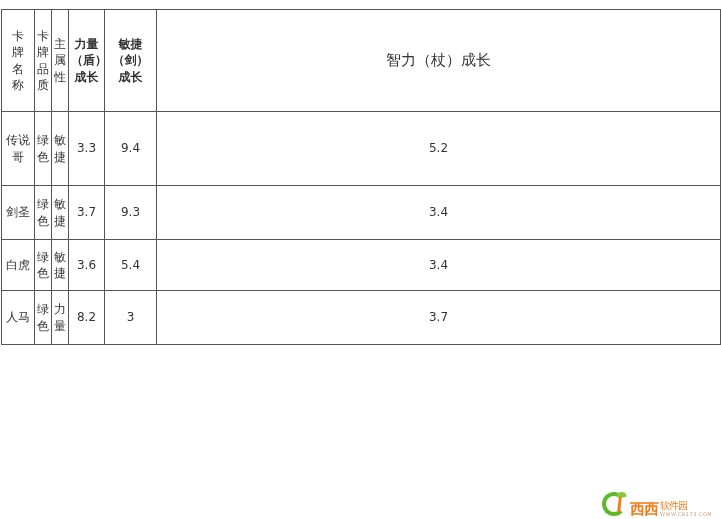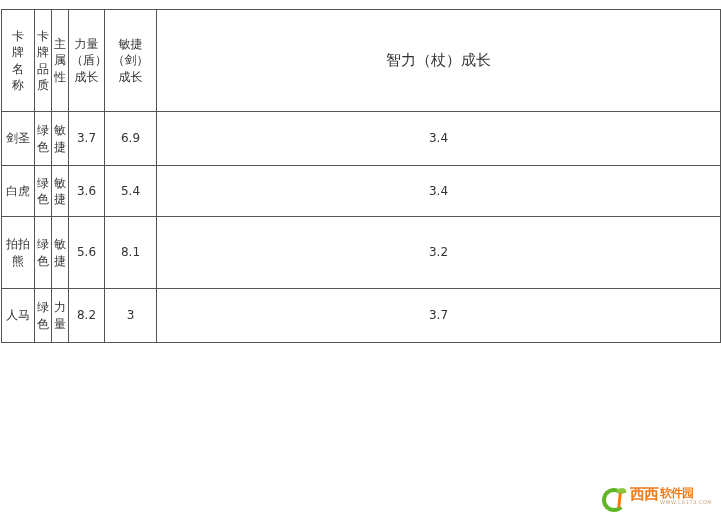--- a/index.html
+++ b/index.html
@@ -57,20 +57,21 @@
     padding: 0 1px;
   }
   .hdr-narrow {
     width: 12px;
     margin: 0 auto;
   }
   .hdr-mid {
     font-size: 12px;
     word-break: break-all;
     padding: 0 2px;
+    font-weight: bold;
   }
   .hdr-wide {
     font-size: 15px;
   }
 
   
   tbody td {
     font-size: 12px;
   }
   tbody td.namecell,
@@ -89,21 +90,21 @@
   tbody tr.r7 td { height: 50px; }
 
   
   #watermark {
     position: absolute;
     right: 3px;
     bottom: 2px;
     height: 30px;
     width: 116px;
     display: flex;
-    align-items: flex-start;
+    align-items: flex-end;
     pointer-events: none;
     margin-top: 15px;
   }
   .wm-mark {
     position: relative;
     width: 26px;
     height: 26px;
     flex: 0 0 auto;
   }
   .wm-cr {
@@ -146,22 +147,22 @@
     letter-spacing: -1px;
     line-height: 1;
     font-family: "DejaVu Sans", "Liberation Sans", sans-serif;
   }
   .wm-right {
     flex: 0 0 auto;
     margin-left: 2px;
     line-height: 1;
   }
   .wm-soft {
-    font-size: 12px;
-    font-weight: bold;
+    font-size: 10px;
+    font-weight: normal;
     color: #f07d1a;
     letter-spacing: -1px;
     display: block;
   }
   .wm-domain {
     display: block;
     font-size: 5px;
     color: #c8a27c;
     letter-spacing: 0.5px;
     margin-top: 1px;
@@ -197,43 +198,43 @@
       <td>
         <div class="hdr-mid">敏捷（剑）成长</div>
       </td>
       <td>
         <div class="hdr-wide">智力（杖）成长</div>
       </td>
     </tr>
   </thead>
 
   <tbody>
+    <tr class="r2">
+      <td class="namecell">传说哥</td>
+      <td class="qualcell">绿色</td>
+      <td class="attrcell">敏捷</td>
+      <td>3.3</td>
+      <td>9.4</td>
+      <td>5.2</td>
+    </tr>
     <tr class="r3">
       <td class="namecell">剑圣</td>
       <td class="qualcell">绿色</td>
       <td class="attrcell">敏捷</td>
       <td>3.7</td>
-      <td>6.9</td>
+      <td>9.3</td>
       <td>3.4</td>
     </tr>
     <tr class="r4">
       <td class="namecell">白虎</td>
       <td class="qualcell">绿色</td>
       <td class="attrcell">敏捷</td>
       <td>3.6</td>
       <td>5.4</td>
       <td>3.4</td>
-    </tr>
-    <tr class="r5">
-      <td class="namecell">拍拍熊</td>
-      <td class="qualcell">绿色</td>
-      <td class="attrcell">敏捷</td>
-      <td>5.6</td>
-      <td>8.1</td>
-      <td>3.2</td>
     </tr>
     <tr class="r6">
       <td class="namecell">人马</td>
       <td class="qualcell">绿色</td>
       <td class="attrcell">力量</td>
       <td>8.2</td>
       <td>3</td>
       <td>3.7</td>
     </tr>
   </tbody>

